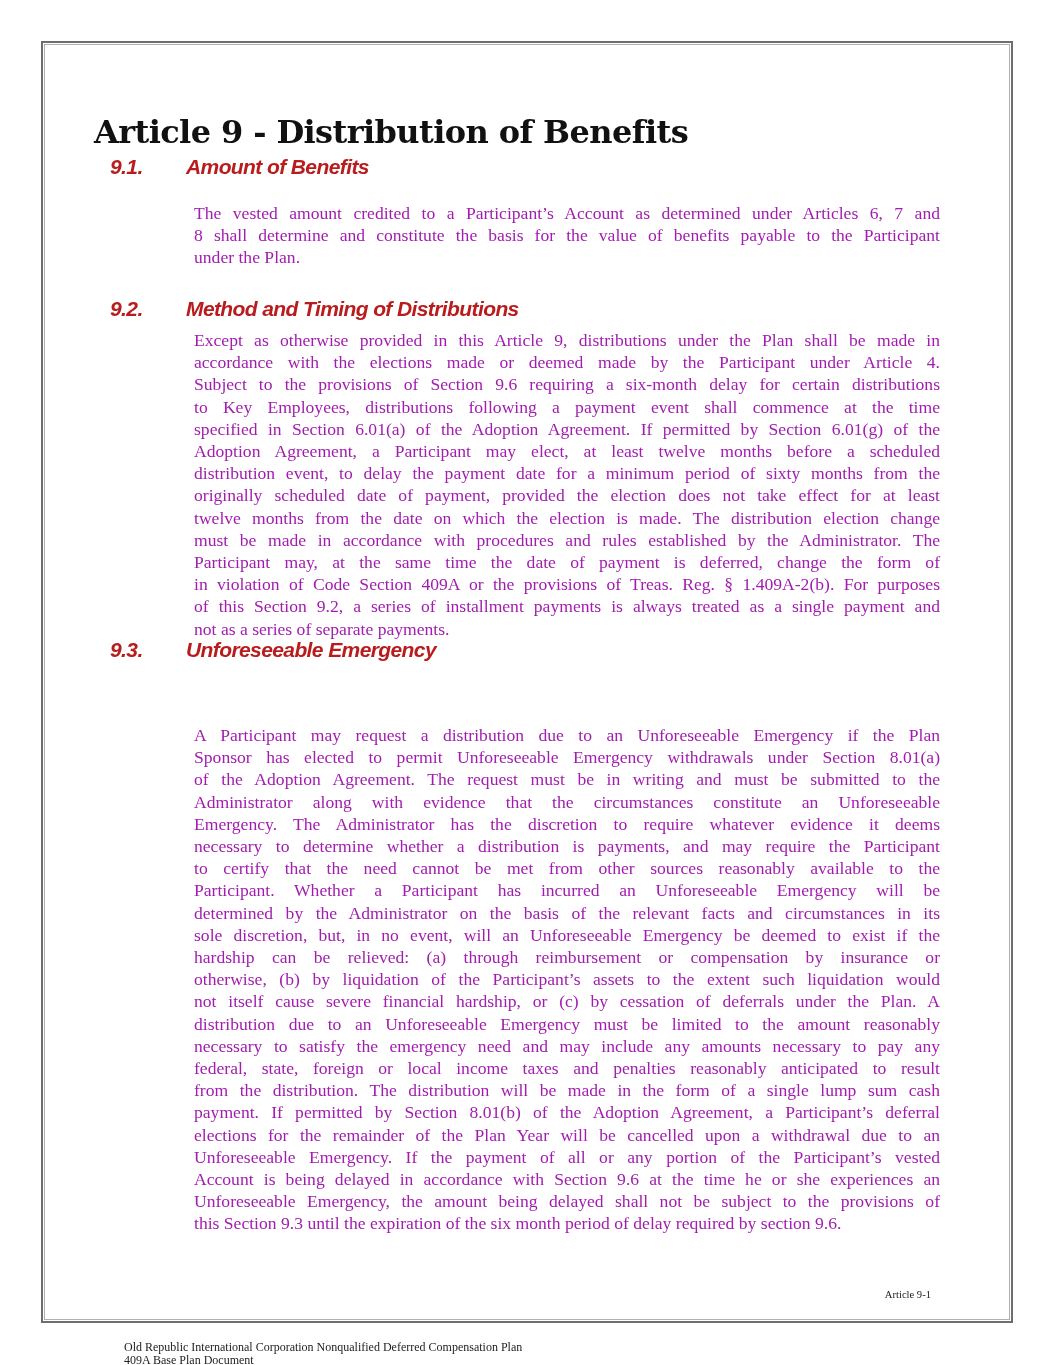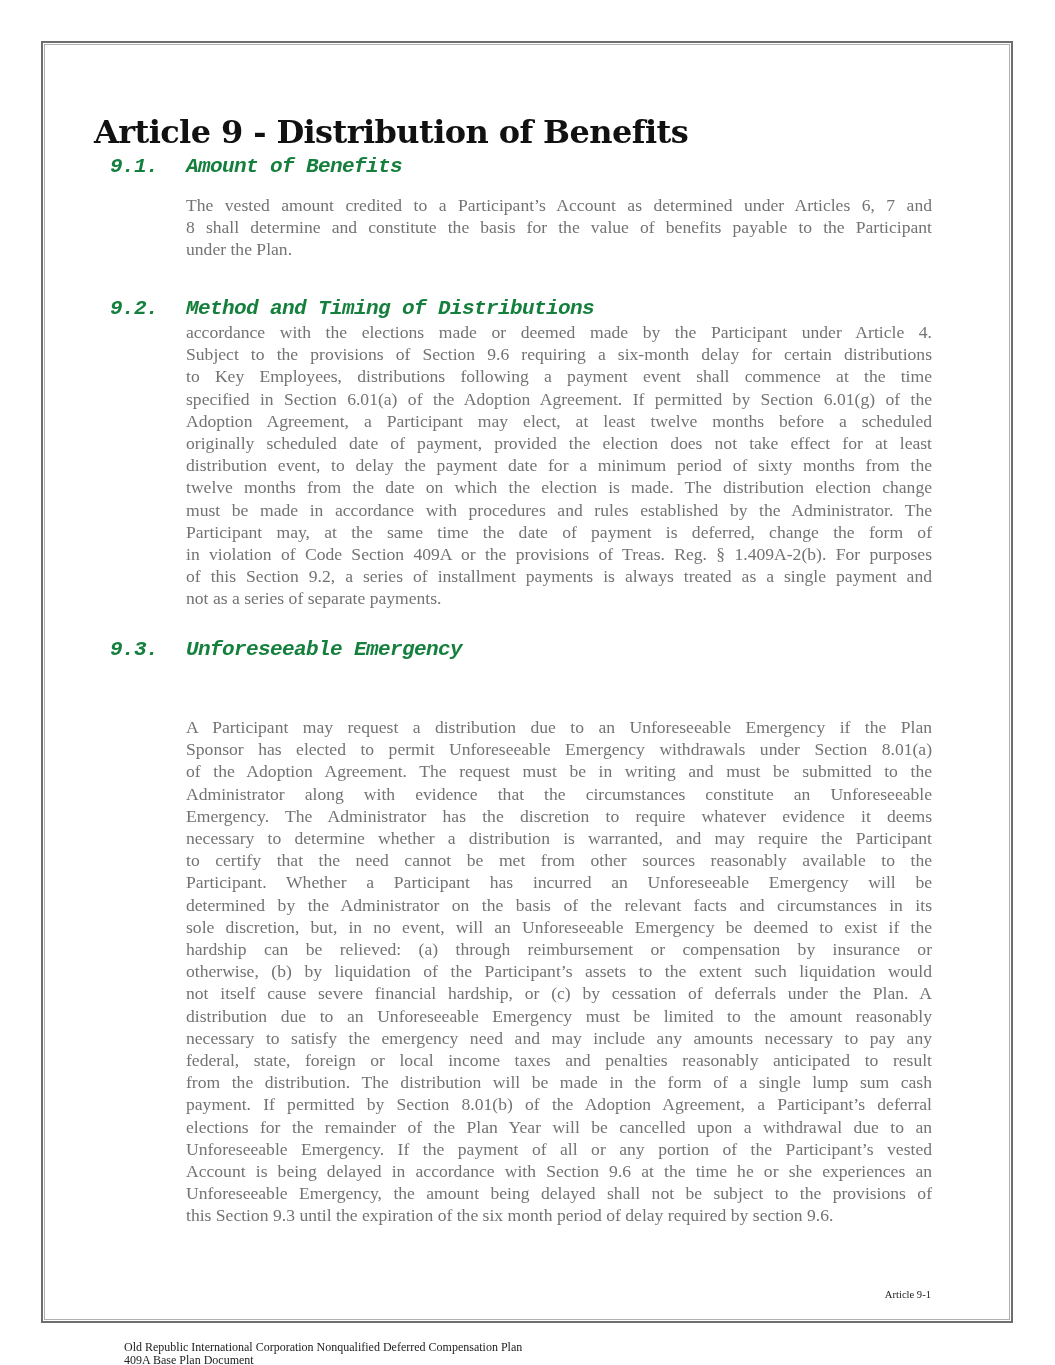--- a/index.html
+++ b/index.html
@@ -39,40 +39,40 @@
     font-weight: bold;
     font-size: 32px;
     letter-spacing: -0.6px;
     color: #111;
     white-space: nowrap;
   }
   .section-heading {
     position: absolute;
     left: 110px;
     margin: 0;
-    font-family: Liberation Mono, monospace;
+    font-family: Liberation Sans, sans-serif;
     font-weight: bold;
     font-style: italic;
     font-size: 21px;
     letter-spacing: -0.6px;
-    color: #15803d;
+    color: #b91c1c;
     white-space: nowrap;
   }
   .section-heading .num {
     display: inline-block;
     width: 76px;
   }
   .section-body {
     position: absolute;
     left: 186px;
     width: 746px;
-    margin: 0;
+    margin: 8px;
     font-size: 17.6px;
     line-height: 22.2px;
-    color: #737373;
+    color: #a21caf;
   }
   .section-body .ln {
     display: block;
     text-align: justify;
     text-align-last: justify;
     white-space: nowrap;
     overflow: visible;
   }
   .section-body .ln.last {
     text-align-last: left;
@@ -108,45 +108,46 @@
 <div class="section-body" style="top:194px;">
   <span class="ln">The vested amount credited to a Participant’s Account as determined under Articles 6, 7 and</span>
   <span class="ln">8 shall determine and constitute the basis for the value of benefits payable to the Participant</span>
   <span class="ln last">under the Plan.</span>
 </div>
 
 <h2 class="section-heading" style="top:283px;margin-top:14px;">
   <span class="num">9.2.</span><span>Method and Timing of Distributions</span>
 </h2>
 <div class="section-body" style="top:321px;">
+  <span class="ln">Except as otherwise provided in this Article 9, distributions under the Plan shall be made in</span>
   <span class="ln">accordance with the elections made or deemed made by the Participant under Article 4.</span>
   <span class="ln">Subject to the provisions of Section 9.6 requiring a six-month delay for certain distributions</span>
   <span class="ln">to Key Employees, distributions following a payment event shall commence at the time</span>
   <span class="ln">specified in Section 6.01(a) of the Adoption Agreement.  If permitted by Section 6.01(g) of the</span>
   <span class="ln">Adoption Agreement, a Participant may elect, at least twelve months before a scheduled</span>
+  <span class="ln">distribution event, to delay the payment date for a minimum period of sixty months from the</span>
   <span class="ln">originally scheduled date of payment, provided the election does not take effect for at least</span>
-  <span class="ln">distribution event, to delay the payment date for a minimum period of sixty months from the</span>
   <span class="ln">twelve months from the date on which the election is made.  The distribution election change</span>
   <span class="ln">must be made in accordance with procedures and rules established by the Administrator. The</span>
   <span class="ln">Participant may, at the same time the date of payment is deferred, change the form of</span>
   <span class="ln">in violation of Code Section 409A or the provisions of Treas. Reg. § 1.409A-2(b).  For purposes</span>
   <span class="ln">of this Section 9.2, a series of installment payments is always treated as a single payment and</span>
   <span class="ln last">not as a series of separate payments.</span>
 </div>
 
 <h2 class="section-heading" style="top:638px;">
   <span class="num">9.3.</span><span>Unforeseeable Emergency</span>
 </h2>
 <div class="section-body" style="top:716px;">
   <span class="ln">A Participant may request a distribution due to an Unforeseeable Emergency if the Plan</span>
   <span class="ln">Sponsor has elected to permit Unforeseeable Emergency withdrawals under Section 8.01(a)</span>
   <span class="ln">of the Adoption Agreement.  The request must be in writing and must be submitted to the</span>
   <span class="ln">Administrator along with evidence that the circumstances constitute an Unforeseeable</span>
   <span class="ln">Emergency.  The Administrator has the discretion to require whatever evidence it deems</span>
-  <span class="ln">necessary to determine whether a distribution is warranted, and may require the Participant</span>
+  <span class="ln">necessary to determine whether a distribution is payments, and may require the Participant</span>
   <span class="ln">to certify that the need cannot be met from other sources reasonably available to the</span>
   <span class="ln">Participant.  Whether a Participant has incurred an Unforeseeable Emergency will be</span>
   <span class="ln">determined by the Administrator on the basis of the relevant facts and circumstances in its</span>
   <span class="ln">sole discretion, but, in no event, will an Unforeseeable Emergency be deemed to exist if the</span>
   <span class="ln">hardship can be relieved:  (a) through reimbursement or compensation by insurance or</span>
   <span class="ln">otherwise, (b) by liquidation of the Participant’s assets to the extent such liquidation would</span>
   <span class="ln">not itself cause severe financial hardship, or (c) by cessation of deferrals under the Plan.  A</span>
   <span class="ln">distribution due to an Unforeseeable Emergency must be limited to the amount reasonably</span>
   <span class="ln">necessary to satisfy the emergency need and may include any amounts necessary to pay any</span>
   <span class="ln">federal, state, foreign or local income taxes and penalties reasonably anticipated to result</span>

